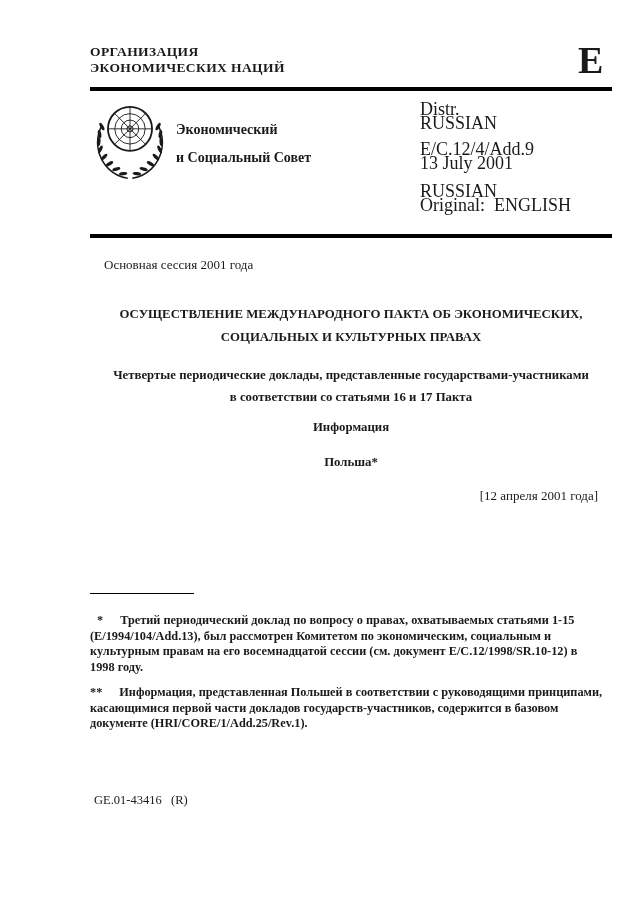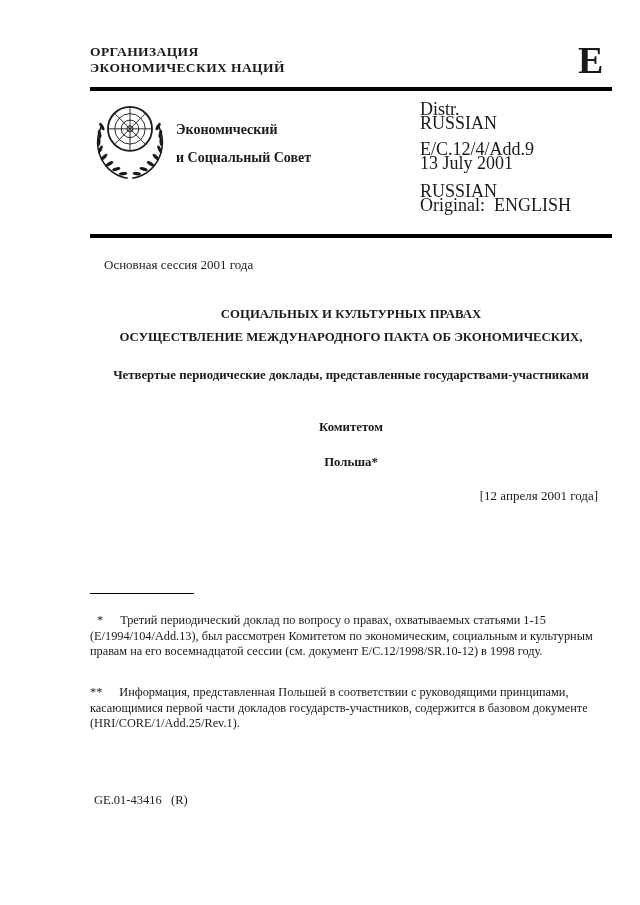--- a/index.html
+++ b/index.html
@@ -49,21 +49,21 @@
   .country { top:455px;text-align:center; }
   .date-line {
     position:absolute; left:90px; top:488px; width:508px;
     text-align:right; font-size:13px;
   }
 
   
   .fn-sep { position:absolute; left:90px; top:593px; width:104px; height:1px; background:#000; }
   .footnote {
     position:absolute; left:90px; width:514px;
-    font-size:12.3px; line-height:15.6px; text-align:left;
+    font-size:12.3px; line-height:15.6px; text-align:left;font-weight:bold;
   }
   .fn-1 { top:601px; text-indent:7px; }
   .fn-2 { top:673px; }
   .fn-marker { padding-right:17px; }
 
   
   .footer-id { position:absolute; left:94px; top:793px; font-size:12.5px; }
 </style>
 </head>
 <body>
@@ -128,29 +128,30 @@
     <div class="gap-md"></div>
     <div>RUSSIAN</div>
     <div class="pre">Original:  ENGLISH</div>
   </div>
 
   <div class="rule rule-2"></div>
 
   <div class="session">Основная сессия 2001 года</div>
 
   <div class="centered doc-title">
+    <div>ОСУЩЕСТВЛЕНИЕ МЕЖДУНАРОДНОГО ПАКТА ОБ ЭКОНОМИЧЕСКИХ,</div>
     <div>СОЦИАЛЬНЫХ И КУЛЬТУРНЫХ ПРАВАХ</div>
-    <div>ОСУЩЕСТВЛЕНИЕ МЕЖДУНАРОДНОГО ПАКТА ОБ ЭКОНОМИЧЕСКИХ,</div>
   </div>
 
   <div class="centered doc-subtitle">
     <div>Четвертые периодические доклады, представленные государствами-участниками</div>
+    <div>в соответствии со статьями 16 и 17 Пакта</div>
   </div>
 
-  <div class="centered addendum">Комитетом</div>
+  <div class="centered addendum">Информация</div>
 
   <div class="centered country">Польша*</div>
 
   <div class="date-line">[12 апреля 2001 года]</div>
 
   <div class="fn-sep"></div>
 
   <p class="footnote fn-1"><span class="fn-marker">*</span><span>Третий периодический доклад по вопросу о правах, охватываемых статьями 1-15 (E/1994/104/Add.13), был рассмотрен Комитетом по экономическим, социальным и культурным правам на его восемнадцатой сессии (см. документ E/C.12/1998/SR.10-12) в 1998 году.</span></p>
 
   <p class="footnote fn-2"><span class="fn-marker">**</span><span>Информация, представленная Польшей в соответствии с руководящими принципами, касающимися первой части докладов государств-участников, содержится в базовом документе (HRI/CORE/1/Add.25/Rev.1).</span></p>

